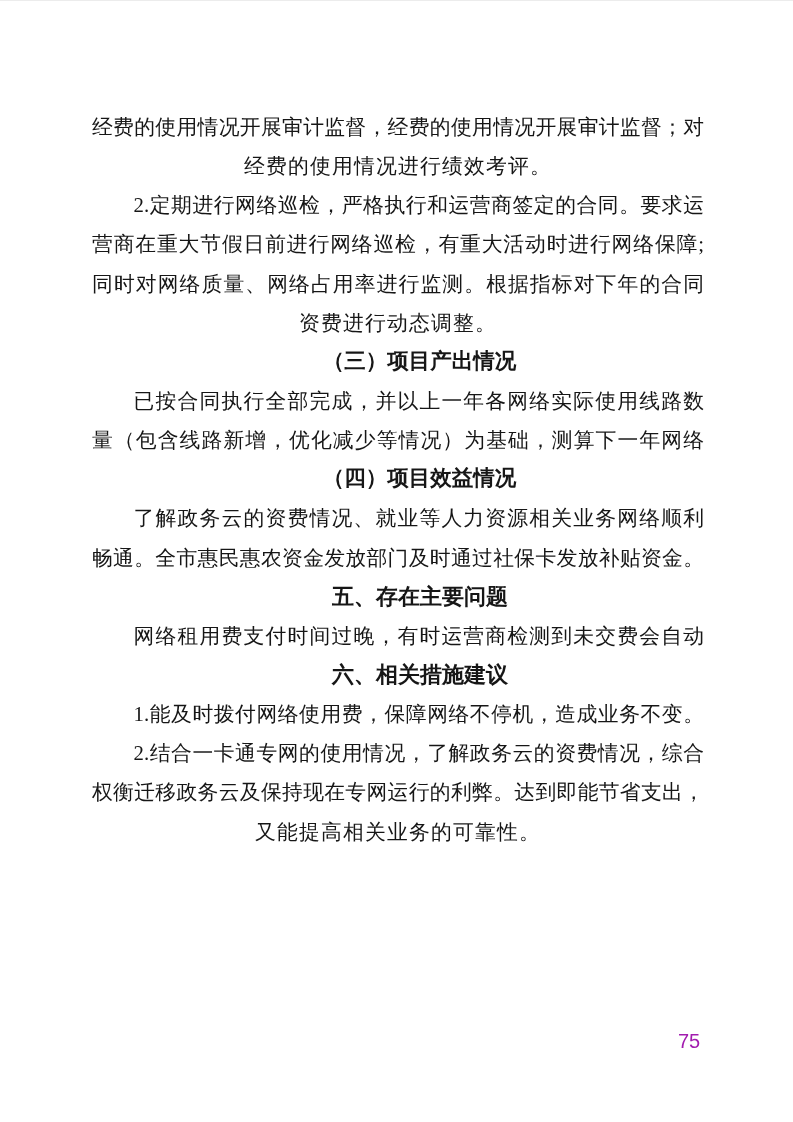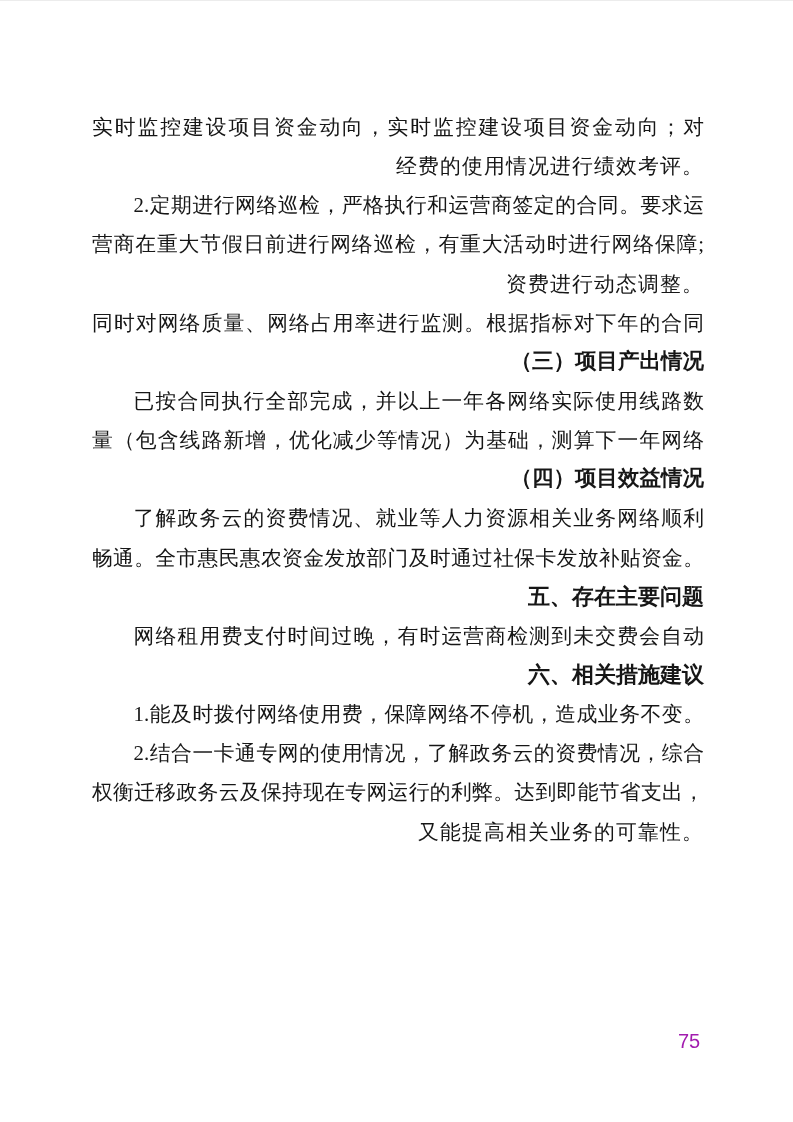--- a/index.html
+++ b/index.html
@@ -24,21 +24,21 @@
   .content {
     position: absolute;
     left: 92px;
     top: 106px;
     width: 612px;
   }
   .line {
     height: 39.15px;
     line-height: 39.15px;
     font-size: 20.8px;
-    text-align: right;
+    text-align: center;
   }
   .justify {
     text-align: justify;
     text-align-last: justify;
   }
   .end {
     letter-spacing: 1.2px;
   }
   .indent {
     text-indent: 2em;
@@ -61,26 +61,26 @@
     line-height: 24px;
     color: #a21caf;
     font-family: Liberation Sans, sans-serif;
   }
 </style>
 </head>
 <body>
 
 <div class="doc-page">
   <div class="content">
-    <div class="line justify">实时监控建设项目资金动向，实时监控建设项目资金动向；对</div>
+    <div class="line justify">经费的使用情况开展审计监督，经费的使用情况开展审计监督；对</div>
     <div class="line end">经费的使用情况进行绩效考评。</div>
     <div class="line indent justify">2.定期进行网络巡检，严格执行和运营商签定的合同。要求运</div>
     <div class="line justify">营商在重大节假日前进行网络巡检，有重大活动时进行网络保障;</div>
+    <div class="line justify">同时对网络质量、网络占用率进行监测。根据指标对下年的合同</div>
     <div class="line end">资费进行动态调整。</div>
-    <div class="line justify">同时对网络质量、网络占用率进行监测。根据指标对下年的合同</div>
     <div class="line kai indent">（三）项目产出情况</div>
     <div class="line indent justify">已按合同执行全部完成，并以上一年各网络实际使用线路数</div>
     <div class="line justify">量（包含线路新增，优化减少等情况）为基础，测算下一年网络</div>
     <div class="line kai indent">（四）项目效益情况</div>
     <div class="line indent justify">了解政务云的资费情况、就业等人力资源相关业务网络顺利</div>
     <div class="line justify">畅通。全市惠民惠农资金发放部门及时通过社保卡发放补贴资金。</div>
     <div class="line hei indent">五、存在主要问题</div>
     <div class="line indent justify">网络租用费支付时间过晚，有时运营商检测到未交费会自动</div>
     <div class="line hei indent">六、相关措施建议</div>
     <div class="line indent justify">1.能及时拨付网络使用费，保障网络不停机，造成业务不变。</div>

